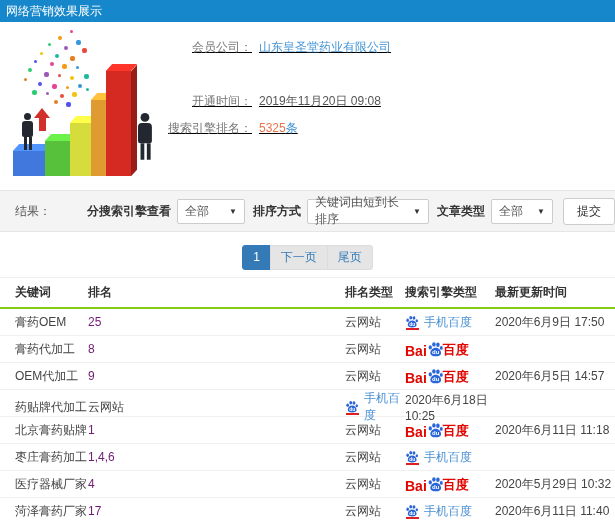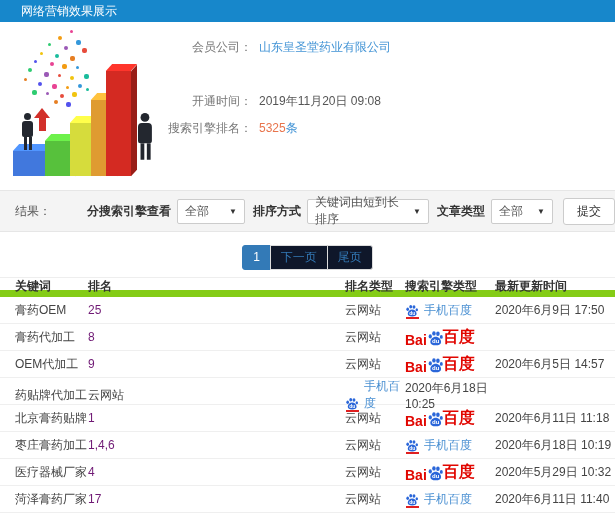--- a/index.html
+++ b/index.html
@@ -2,25 +2,25 @@
 <html><head>
 <meta charset="utf-8">
 <style>
   * { margin:0; padding:0; box-sizing:border-box; }
   html,body { width:615px; height:520px; overflow:hidden; background:#fff;
     font-family:"Liberation Sans","DejaVu Sans",sans-serif; }
   .stage { position:relative; width:615px; height:520px; background:#fff; }
 
   
   .header { position:absolute; top:0; left:0; right:0; height:22px; background:#1787cb; }
-  .header-title { line-height:22px; padding-left:21px; color:#fff; font-size:12px; }
+  .header-title { line-height:22px; padding-left:6px; color:#fff; font-size:12px; }
 
   
   .info-section { position:absolute; top:22px; left:0; right:0; height:168px; background:#fff; }
-  .info-list { position:absolute; left:160px; top:12px; }
+  .info-list { position:absolute; left:160px; top:12px;text-decoration:underline; }
   .info-row { height:27px; display:flex; align-items:center; font-size:12px; }
   .info-label { width:92px; text-align:right; color:#777; }
   .info-value { margin-left:7px; color:#555; }
   .info-value.link { color:#4193d5; cursor:pointer; }
   .num-orange { color:#e8744c; }
   .suffix-blue { color:#4193d5; }
 
   
   .illustration { position:absolute; left:0; top:6px; width:195px; height:162px; }
   .b { position:absolute; }
@@ -48,38 +48,38 @@
   .select-box .arrow { font-size:8px; color:#333; margin-left:8px; }
   .sel-engine { width:68px; }
   .sel-sort { width:122px; }
   .sel-article { width:62px; }
   .submit-btn { height:27px; margin-left:10px; padding:0 13px; background:#fff; border:1px solid #ccc;
     border-radius:3px; font-size:12px; color:#333; cursor:pointer; }
 
   
   .pagination { position:absolute; top:245px; left:0; right:0; display:flex; justify-content:center; }
   .page-item { min-width:26px; text-align:center; height:25px; line-height:23px; border:1px solid #ddd;
-    background:#0f172a; color:#337ab7; font-size:12px; padding:0 10px; margin-left:-1px; cursor:pointer; }
+    background:#e5e5e5; color:#337ab7; font-size:12px; padding:0 10px; margin-left:-1px; cursor:pointer; }
   .page-item:first-child { border-radius:3px 0 0 3px; margin-left:0; }
   .page-item:last-child { border-radius:0 3px 3px 0; }
   .page-item.active { background:#337ab7; color:#fff; border-color:#337ab7; }
 
   
   .table { position:absolute; top:277px; left:0; right:0; }
   .grid-cols { display:grid; grid-template-columns:73px 257px 60px 90px 1fr; padding-left:15px; align-items:center; }
-  .thead { height:20px; font-weight:bold; font-size:12px; color:#333; border-top:1px solid #eee; border-bottom:7px solid #84cc16; }
+  .thead { height:32px; font-weight:bold; font-size:12px; color:#333; border-top:1px solid #eee; border-bottom:2px solid #84cc16; }
   .trow { height:27px; font-size:12px; color:#444; border-bottom:1px solid #efefef; }
   .rank-link { color:#701a75; cursor:pointer; }
-  .cell-engine { display:flex; align-items:flex-end; }
+  .cell-engine { display:flex; align-items:center; }
   .mb-wrap { display:inline-flex; flex-direction:column; align-items:center; margin-right:5px; }
   .mb-underline { width:13px; height:2px; background:#e02020; margin-top:-1px; }
   .mb-label { color:#4a90d2; }
   .bd-logo { display:inline-flex; align-items:flex-end; }
   .bd-bai { color:#e10600; font-weight:bold; font-size:14px; letter-spacing:0; }
-  .bd-cn { color:#e10600; font-weight:bold; font-size:16px; }
+  .bd-cn { color:#e10600; font-weight:bold; font-size:13px; }
   .bd-paw-wrap { margin:0 -1px 0 0; position:relative; top:2px; }
 </style>
 </head>
 <body>
 
 <div class="stage">
 
   <div class="header">
     <div class="header-title">网络营销效果展示</div>
   </div>
@@ -338,21 +338,20 @@
                   <ellipse cx="15.4" cy="5.2" rx="2.5" ry="3.1"></ellipse>
                   <ellipse cx="20.2" cy="9.8" rx="2.1" ry="2.7"></ellipse>
                   <path d="M12.3 9.5c-4.2 0-7.6 3.6-7.6 7.3 0 3.2 2.9 4.7 7.6 4.7s7.6-1.5 7.6-4.7c0-3.7-3.4-7.3-7.6-7.3z"></path>
                 </g>
                 <text x="12.3" y="19" text-anchor="middle" font-size="8.5" fill="#fff" font-weight="bold">du</text>
               </svg>
               <span class="mb-underline"></span>
             </span>
             <span class="mb-label">手机百度</span>
           </span>
-          <span>2020年6月18日 10:19</span>
         </div>
         <div class="trow grid-cols">
           <span>医疗器械厂家</span>
           <span class="rank-link">4</span>
           <span>云网站</span>
           <span class="cell-engine">
             <span class="bd-logo">
               <span class="bd-bai">Bai</span>
               <span class="bd-paw-wrap"><svg width="17" height="17" viewBox="0 0 24 24">
                   <g fill="#2a66d9">

